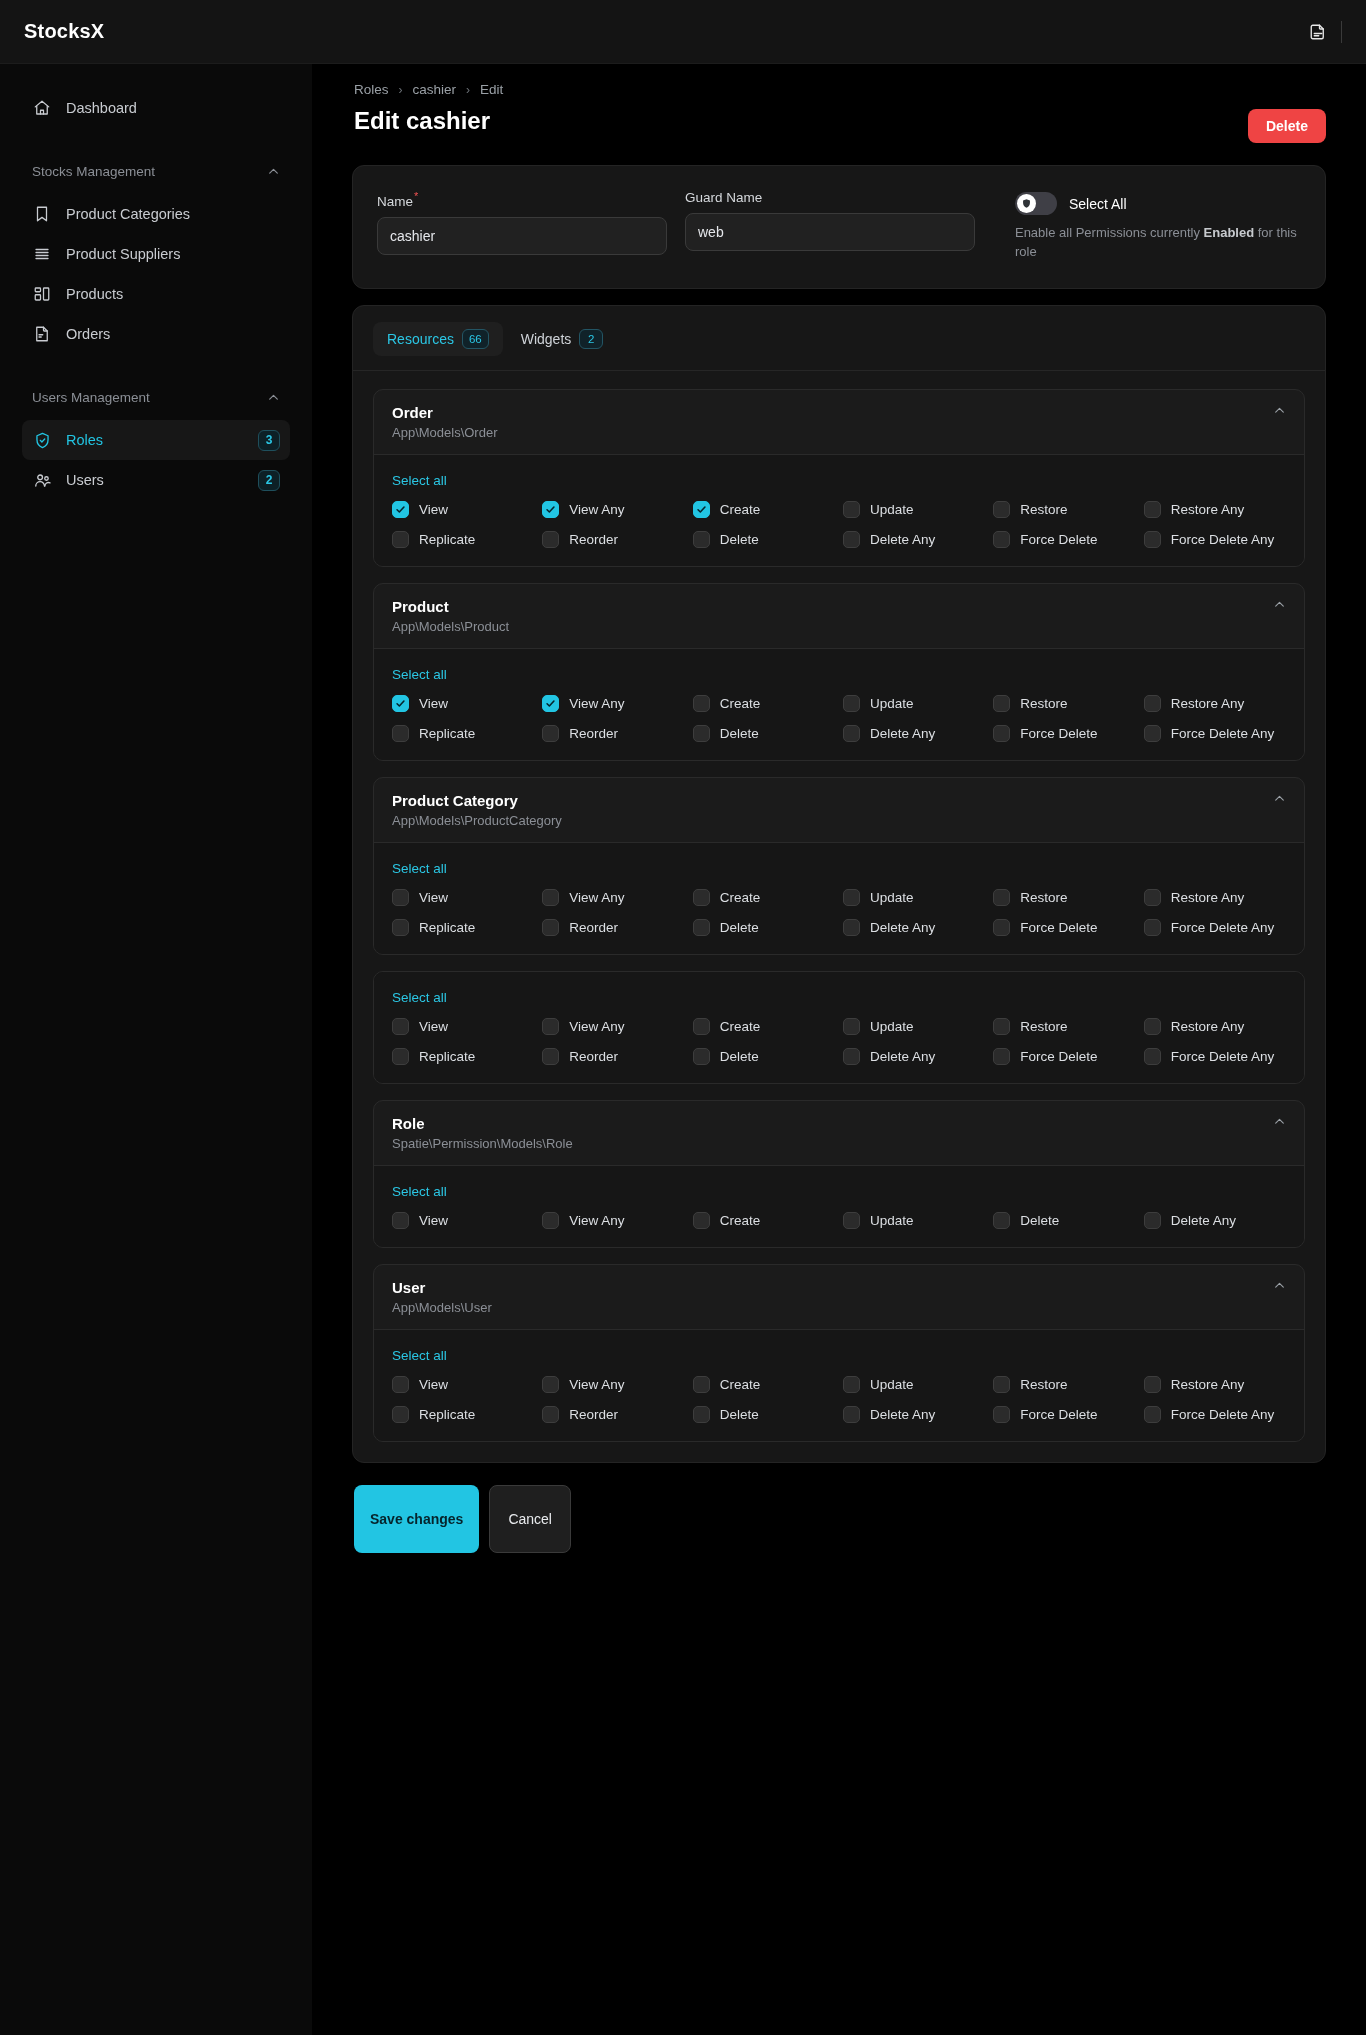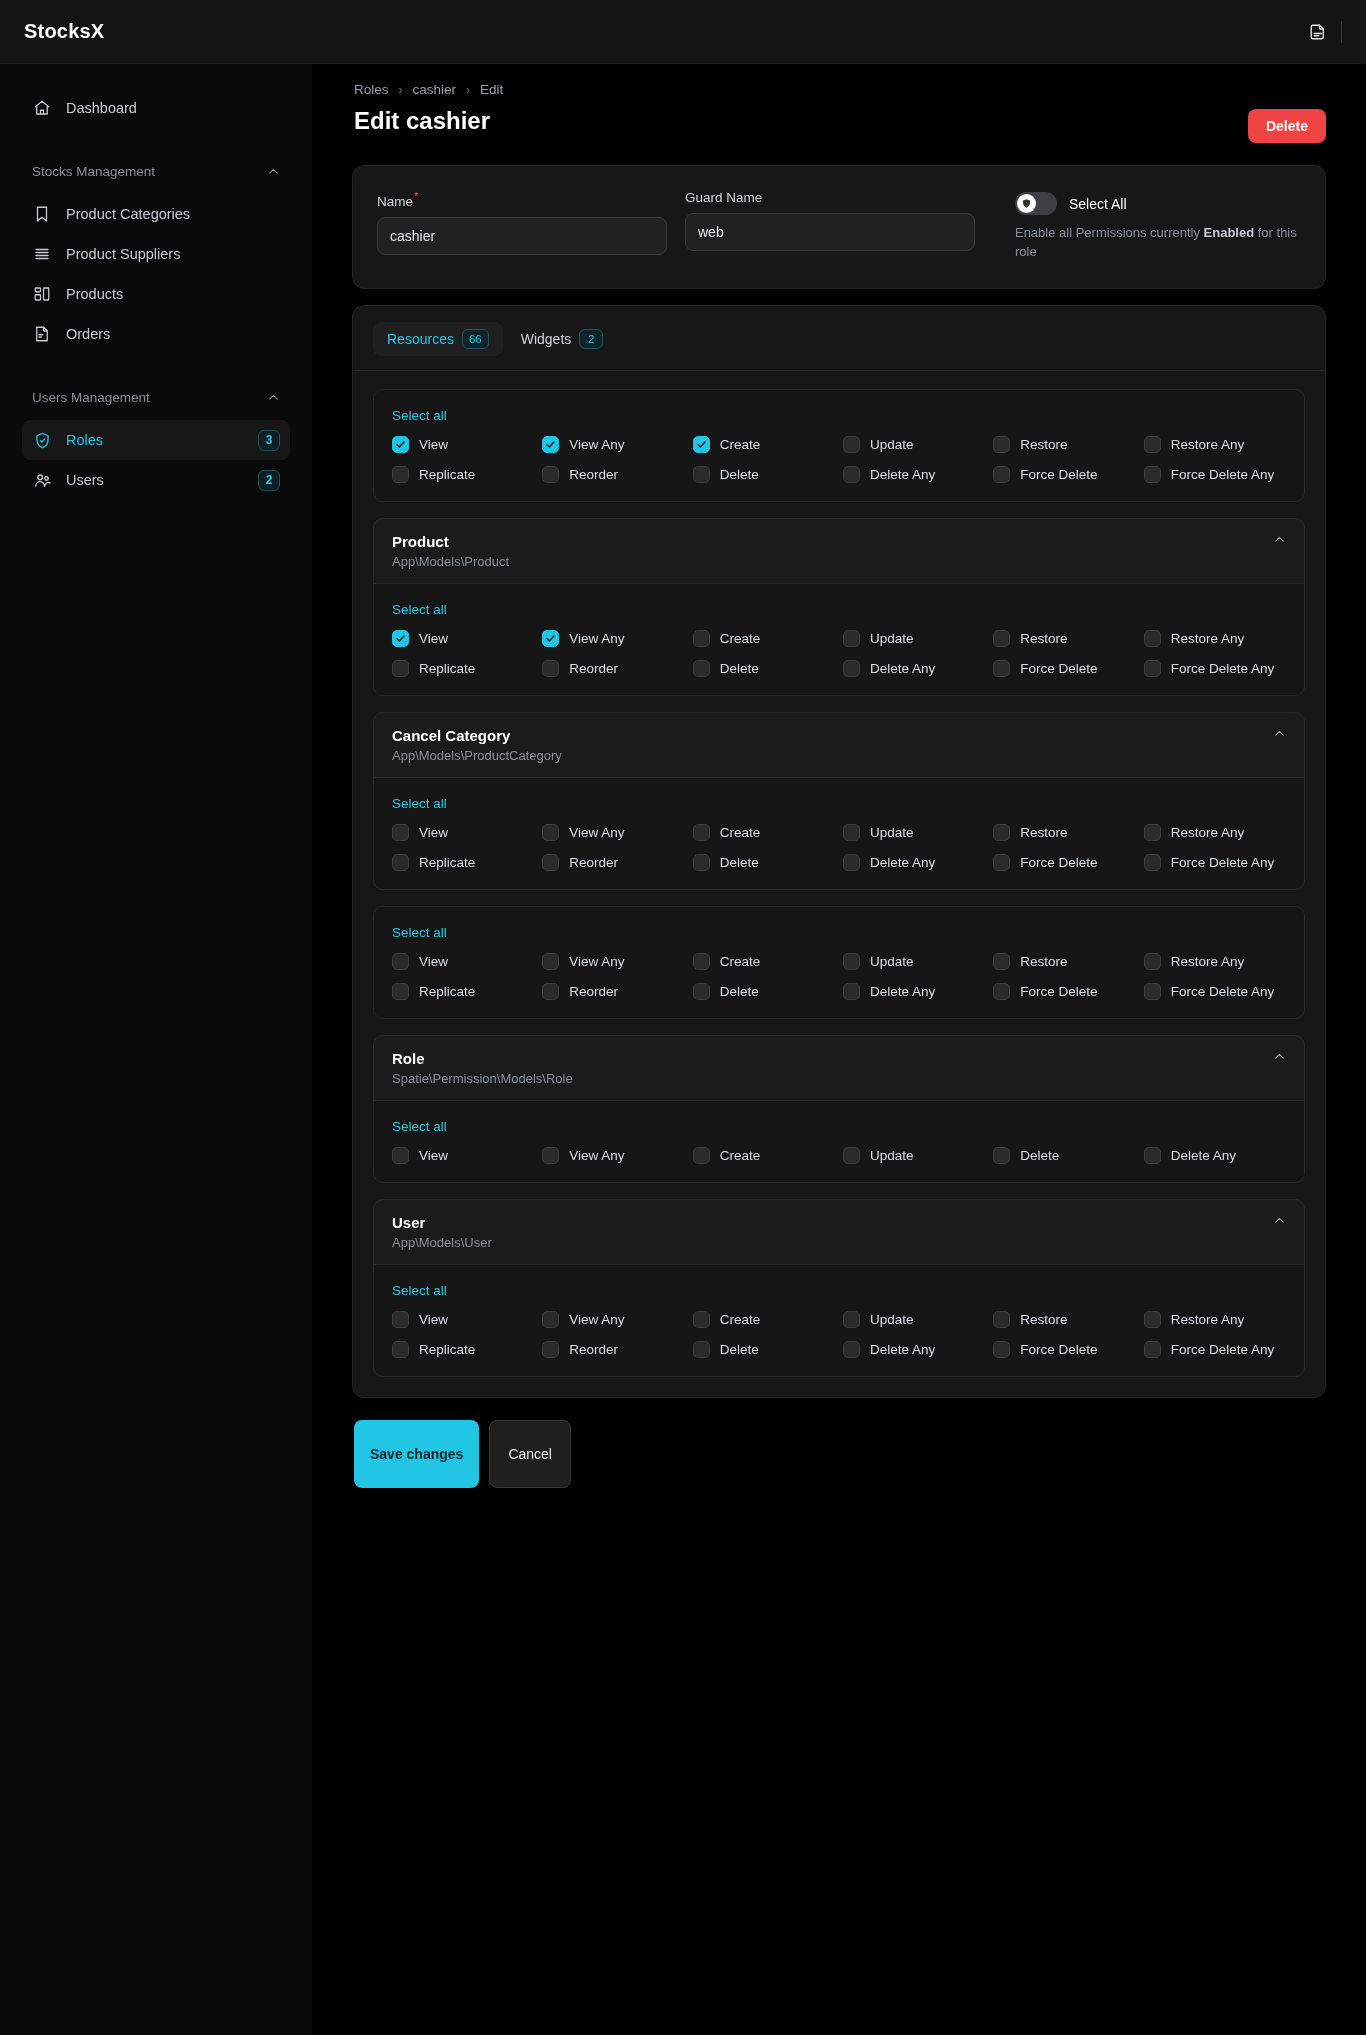--- a/index.html
+++ b/index.html
@@ -330,20 +330,31 @@
         <span class="tab-badge">66</span>
       </div>
       <div class="tab">
         <span>Widgets</span>
         <span class="tab-badge">2</span>
       </div>
     </div>
 
     <div class="resources" id="resources-list">
         <div class="res-card">
+          <div class="res-head">
+            <div>
+              <div class="res-title">Order</div>
+              <div class="res-sub">App\Models\Order</div>
+            </div>
+            <span class="chev">
+              <svg width="13" height="13" viewBox="0 0 24 24" fill="none" stroke="#9aa0a6" stroke-width="2.1" stroke-linecap="round" stroke-linejoin="round">
+                <path d="M5 15l7-7 7 7"></path>
+              </svg>
+            </span>
+          </div>
           <div class="res-body"><div class="select-all-link">Select all</div><div class="perm-grid">
               <label class="perm">
                 <span class="cb checked">
                   <svg width="11" height="11" viewBox="0 0 24 24" fill="none" stroke="#04262e" stroke-width="3.4" stroke-linecap="round" stroke-linejoin="round">
                     <path d="M4.5 12.5l5 5 10-11"></path>
                   </svg>
                 </span>
                 <span>View</span>
               </label>
               <label class="perm">
@@ -467,21 +478,21 @@
               </label>
               <label class="perm">
                 <span class="cb"></span>
                 <span>Force Delete Any</span>
               </label>
             </div></div>
         </div>
         <div class="res-card">
           <div class="res-head">
             <div>
-              <div class="res-title">Cancel Category</div>
+              <div class="res-title">Product Category</div>
               <div class="res-sub">App\Models\ProductCategory</div>
             </div>
             <span class="chev">
               <svg width="13" height="13" viewBox="0 0 24 24" fill="none" stroke="#9aa0a6" stroke-width="2.1" stroke-linecap="round" stroke-linejoin="round">
                 <path d="M5 15l7-7 7 7"></path>
               </svg>
             </span>
           </div>
           <div class="res-body"><div class="select-all-link">Select all</div><div class="perm-grid">
               <label class="perm">

